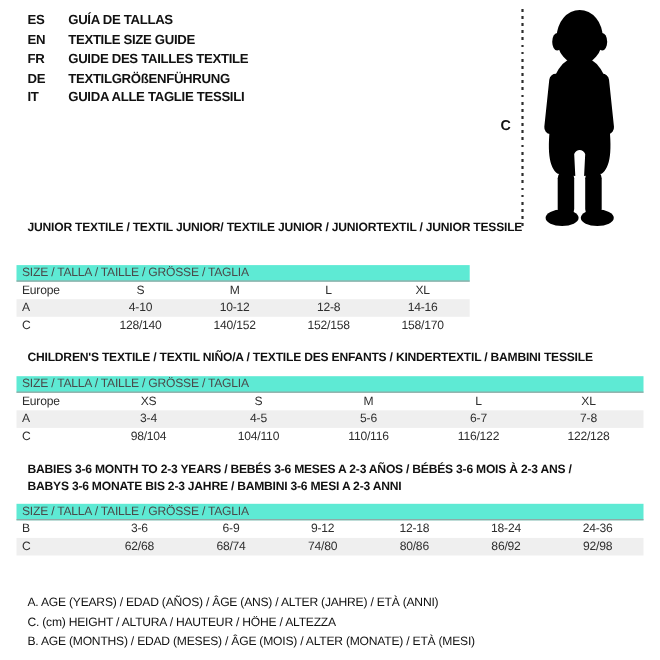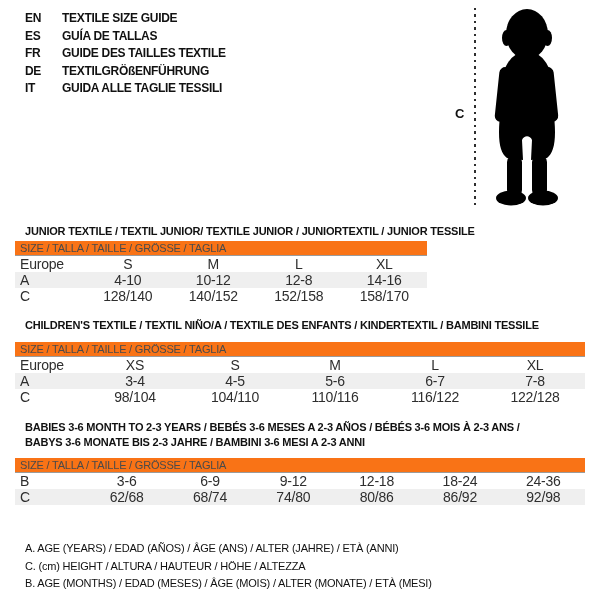--- a/index.html
+++ b/index.html
@@ -38,49 +38,49 @@
 
   
   .section-title {
     position: absolute; left: 25px;
     font-size: 11px; font-weight: bold; letter-spacing: -0.2px;
     color: #111; white-space: pre-line; line-height: 15px;
   }
   .size-table { position: absolute; left: 15px; }
   .size-bar {
     height: 14px; line-height: 14px;
-    background: #f97316; border-bottom: 1px solid #9b9b9b;
+    background: #5eead4; border-bottom: 1px solid #9b9b9b;
     font-size: 11px; letter-spacing: -0.2px; color: #4a4a4a;
     padding-left: 5px;
   }
-  .t-row { display: flex; height: 16px; line-height: 16px; font-size: 14px; letter-spacing: -0.2px; color: #2e2e2e; }
+  .t-row { display: flex; height: 16px; line-height: 16px; font-size: 11px; letter-spacing: -0.2px; color: #2e2e2e; }
   .t-row.alt { background: #efefef; }
   .row-label { width: 70px; padding-left: 5px; box-sizing: border-box; text-align: left; }
   .t-cell { flex: 1; text-align: center; }
 
   
   .notes { position: absolute; left: 25px; top: 540px; }
   .note-line {
     font-size: 11px; font-weight: normal; letter-spacing: -0.2px;
     line-height: 17.5px; color: #111; white-space: nowrap;
   }
 </style>
 </head>
 <body>
 
 <div class="canvas">
 
   <div class="lang-header">
       <div class="lang-row">
+        <span class="lang-code">ES</span>
+        <span class="lang-label">GUÍA DE TALLAS</span>
+      </div>
+      <div class="lang-row">
         <span class="lang-code">EN</span>
         <span class="lang-label">TEXTILE SIZE GUIDE</span>
-      </div>
-      <div class="lang-row">
-        <span class="lang-code">ES</span>
-        <span class="lang-label">GUÍA DE TALLAS</span>
       </div>
       <div class="lang-row">
         <span class="lang-code">FR</span>
         <span class="lang-label">GUIDE DES TAILLES TEXTILE</span>
       </div>
       <div class="lang-row">
         <span class="lang-code">DE</span>
         <span class="lang-label">TEXTILGRÖßENFÜHRUNG</span>
       </div>
       <div class="lang-row">
@@ -100,21 +100,21 @@
       <rect x="18" y="60" width="12" height="55" rx="6" transform="rotate(6 24 88)"></rect>
       <rect x="65" y="60" width="12" height="55" rx="6" transform="rotate(-6 71 88)"></rect>
       <path d="M 22 100 C 18 130 20 145 28 151 L 44 153 L 43 133 C 45 128 51 128 53 133 L 52 153 L 68 151 C 76 145 78 130 74 100 Z"></path>
       <rect x="28" y="148" width="15" height="42" rx="7"></rect>
       <rect x="53" y="148" width="15" height="42" rx="7"></rect>
       <ellipse cx="32" cy="191" rx="15" ry="7.5"></ellipse>
       <ellipse cx="64" cy="191" rx="15" ry="7.5"></ellipse>
     </g>
   </svg>
 
-  <div class="section-title" style="top:224px;">JUNIOR TEXTILE / TEXTIL JUNIOR/ TEXTILE JUNIOR / JUNIORTEXTIL / JUNIOR TESSILE</div>
+  <div class="section-title" style="top:200px;">JUNIOR TEXTILE / TEXTIL JUNIOR/ TEXTILE JUNIOR / JUNIORTEXTIL / JUNIOR TESSILE</div>
   <div class="size-table" style="top:241px; width:412px;">
     <div class="size-bar">SIZE / TALLA / TAILLE / GRÖSSE / TAGLIA</div>
     <div>
         <div class="t-row">
           <div class="row-label">Europe</div>
           <div class="t-cell">S</div>
           <div class="t-cell">M</div>
           <div class="t-cell">L</div>
           <div class="t-cell">XL</div>
         </div>

